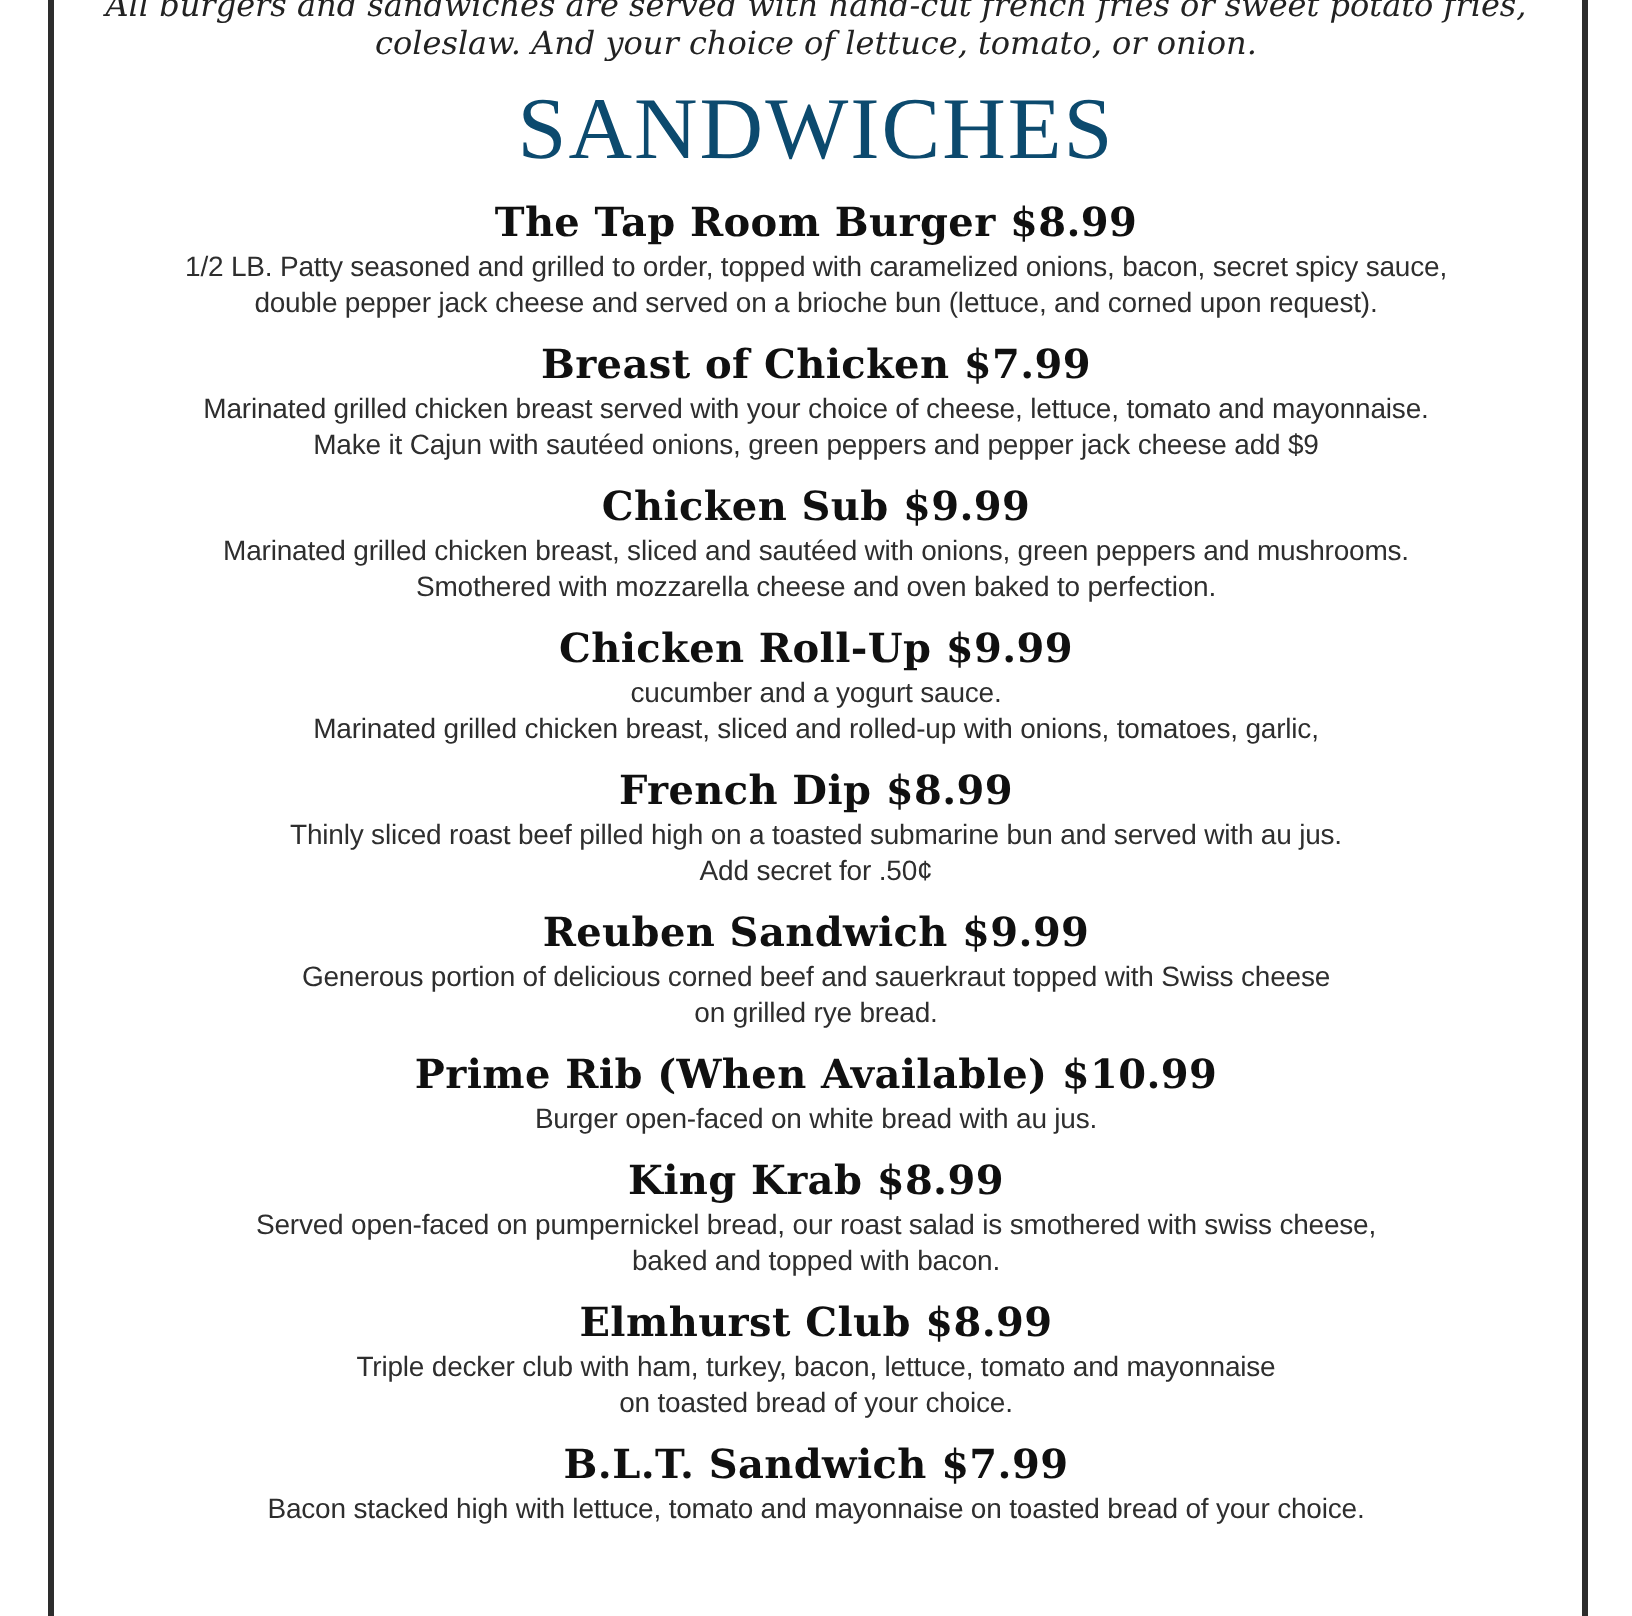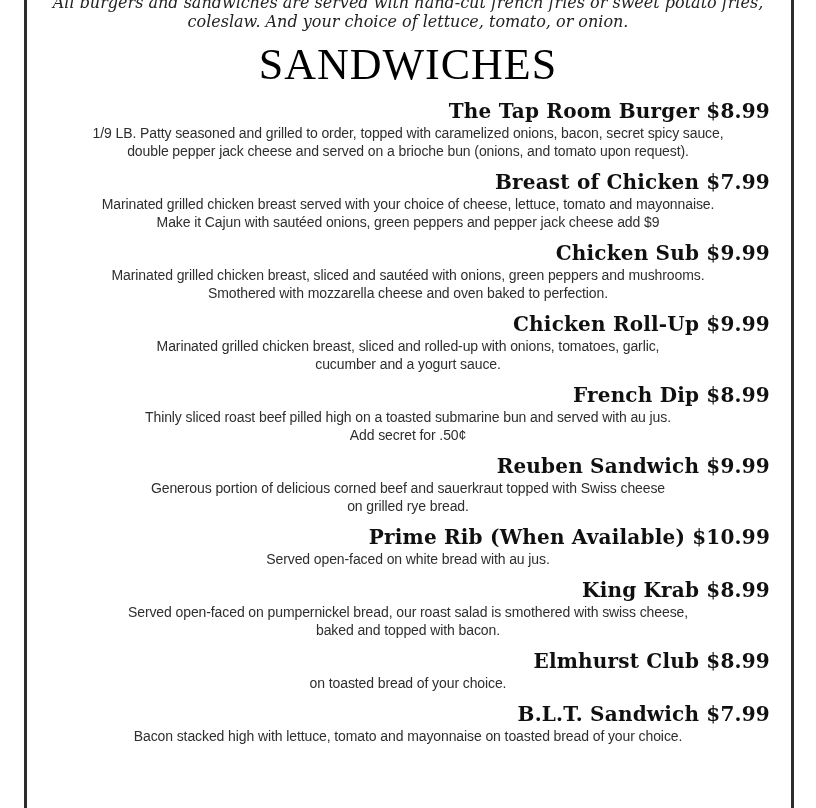--- a/index.html
+++ b/index.html
@@ -54,21 +54,20 @@
   .items { margin: 0; }
   .item { margin: 0 0 11px 0; }
   .item-title {
     font-family: "DejaVu Serif", serif;
     font-weight: bold;
     font-size: 20px;
     line-height: 22px;
     letter-spacing: 0.2px;
     margin: 0 0 2px 0;
     color: #101010;
-    text-align: right;
   }
   .item-desc {
     font-size: 14px;
     line-height: 18px;
     letter-spacing: -0.1px;
     margin: 0;
     color: #2e2e2e;
   }
 </style>
 </head>
@@ -77,73 +76,74 @@
 <div class="page">
   <div class="border-line border-left" style="background: rgb(45, 45, 45);"></div>
   <div class="border-line border-right" style="background: rgb(45, 45, 45);"></div>
 
   <div class="content">
     <div class="intro">
       <div>All burgers and sandwiches are served with hand-cut french fries or sweet potato fries,</div>
       <div>coleslaw. And your choice of lettuce, tomato, or onion.</div>
     </div>
 
-    <h1 class="section-title" style="color: #000000;">SANDWICHES</h1>
+    <h1 class="section-title" style="color: #0c4a6e;">SANDWICHES</h1>
 
     <div id="items" class="items">
   <div class="item">
     <h2 class="item-title"><span class="item-name">The Tap Room Burger</span> <span class="item-price">$8.99</span></h2>
-  <p class="item-desc">1/9  LB. Patty seasoned and grilled to order, topped with caramelized onions, bacon, secret spicy sauce,</p>
-          <p class="item-desc">double pepper jack cheese and served on a brioche bun (onions, and tomato upon request).</p>
+  <p class="item-desc">1/2  LB. Patty seasoned and grilled to order, topped with caramelized onions, bacon, secret spicy sauce,</p>
+          <p class="item-desc">double pepper jack cheese and served on a brioche bun (lettuce, and corned upon request).</p>
         </div>
 
 
   <div class="item">
     <h2 class="item-title"><span class="item-name">Breast of Chicken</span> <span class="item-price">$7.99</span></h2>
   <p class="item-desc">Marinated grilled chicken breast served with your choice of cheese, lettuce, tomato and mayonnaise.</p>
           <p class="item-desc">Make it Cajun with sautéed onions, green peppers and pepper jack cheese add $9</p>
         </div>
 
   <div class="item">
     <h2 class="item-title"><span class="item-name">Chicken Sub</span> <span class="item-price">$9.99</span></h2>
   <p class="item-desc">Marinated grilled chicken breast, sliced and sautéed with  onions, green peppers and mushrooms.</p>
           <p class="item-desc">Smothered with mozzarella cheese and oven baked to perfection.</p>
         </div>
 
   <div class="item">
     <h2 class="item-title"><span class="item-name">Chicken Roll-Up</span> <span class="item-price">$9.99</span></h2>
-  <p class="item-desc">Marinated grilled chicken breast, sliced and rolled-up with  onions, tomatoes, garlic,</p>
-          <p class="item-desc">cucumber and a yogurt sauce.</p>
+  <p class="item-desc">cucumber and a yogurt sauce.</p>
+          <p class="item-desc">Marinated grilled chicken breast, sliced and rolled-up with  onions, tomatoes, garlic,</p>
         </div>
 
   <div class="item">
     <h2 class="item-title"><span class="item-name">French Dip</span> <span class="item-price">$8.99</span></h2>
   <p class="item-desc">Thinly sliced roast beef pilled high on a toasted submarine bun and served with au jus.</p>
           <p class="item-desc">Add secret for .50¢</p>
         </div>
 
   <div class="item">
     <h2 class="item-title"><span class="item-name">Reuben Sandwich</span> <span class="item-price">$9.99</span></h2>
   <p class="item-desc">Generous portion of delicious corned beef and sauerkraut topped with Swiss cheese</p>
           <p class="item-desc">on grilled rye bread.</p>
         </div>
 
   <div class="item">
     <h2 class="item-title"><span class="item-name">Prime Rib (When Available)</span> <span class="item-price">$10.99</span></h2>
-  <p class="item-desc">Served open-faced on white bread with au jus.</p>
+  <p class="item-desc">Burger open-faced on white bread with au jus.</p>
         </div>
 
   <div class="item">
     <h2 class="item-title"><span class="item-name">King Krab</span> <span class="item-price">$8.99</span></h2>
   <p class="item-desc">Served open-faced on pumpernickel bread, our roast salad is smothered with swiss cheese,</p>
           <p class="item-desc">baked and topped with bacon.</p>
         </div>
 
   <div class="item">
     <h2 class="item-title"><span class="item-name">Elmhurst Club</span> <span class="item-price">$8.99</span></h2>
+  <p class="item-desc">Triple decker club with ham, turkey, bacon, lettuce, tomato and mayonnaise</p>
           <p class="item-desc">on toasted bread of your choice.</p>
         </div>
 
   <div class="item">
     <h2 class="item-title"><span class="item-name">B.L.T. Sandwich</span> <span class="item-price">$7.99</span></h2>
   <p class="item-desc">Bacon stacked high with lettuce, tomato and mayonnaise on toasted bread of your choice.</p>
         </div>
 </div>
   </div>
 </div>

